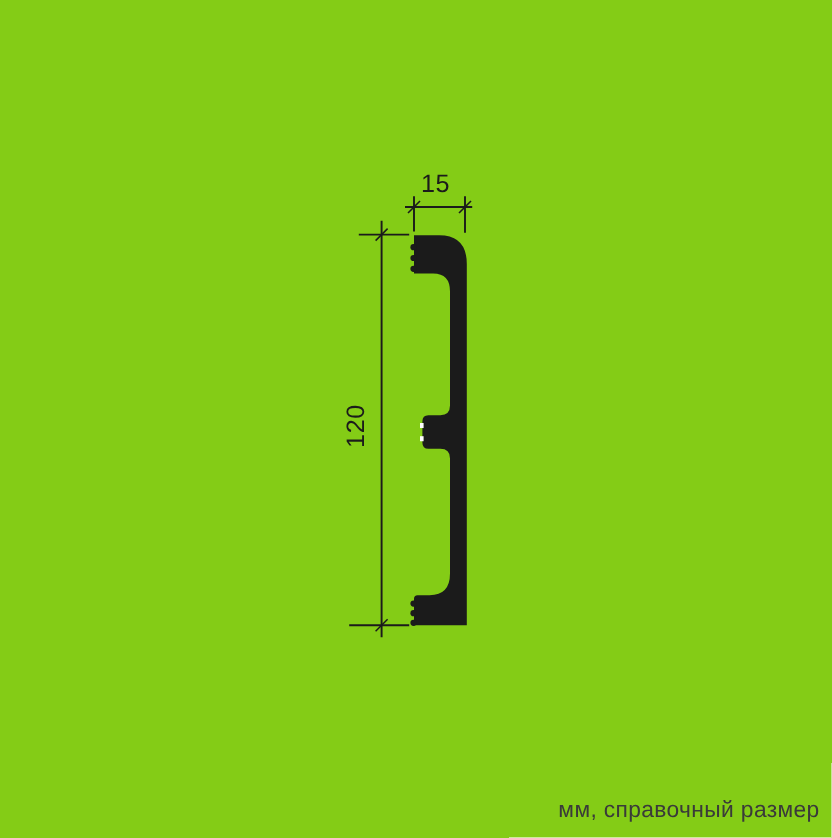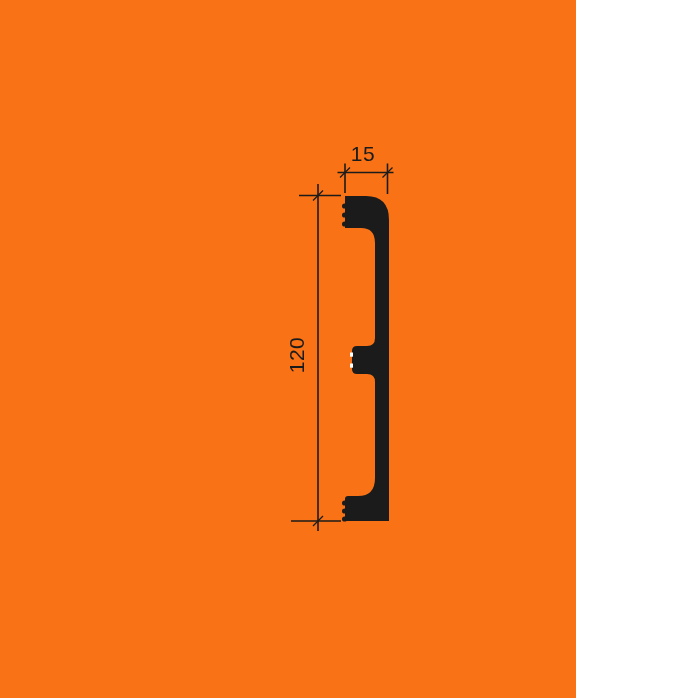--- a/index.html
+++ b/index.html
@@ -3,23 +3,23 @@
 <meta charset="utf-8">
 <style>
   html, body {
     margin: 0;
     padding: 0;
     background: #ffffff;
     font-family: "Liberation Sans", sans-serif;
   }
   .page {
     position: relative;
-    width: 576px;
+    width: 693px;
     height: 698px;
-    background: #f97316;
+    background: #84cc16;
     overflow: hidden;
   }
   .drawing-svg {
     position: absolute;
     left: 0;
     top: 0;
     width: 693px;
     height: 698px;
   }
   .dim-label {
@@ -115,14 +115,15 @@
       <line x1="291" y1="521" x2="341" y2="521"></line>
       <line x1="313" y1="200.5" x2="323" y2="190.5" stroke-width="1.3"></line>
       <line x1="313" y1="526" x2="323" y2="516" stroke-width="1.3"></line>
     </g>
   </svg>
 
   <div class="dim-label dim-label-width">15</div>
 
   <div class="dim-label dim-label-height">120</div>
 
+  <div class="units-caption">мм, справочный размер</div>
 
 </div>
 
 </body></html>

